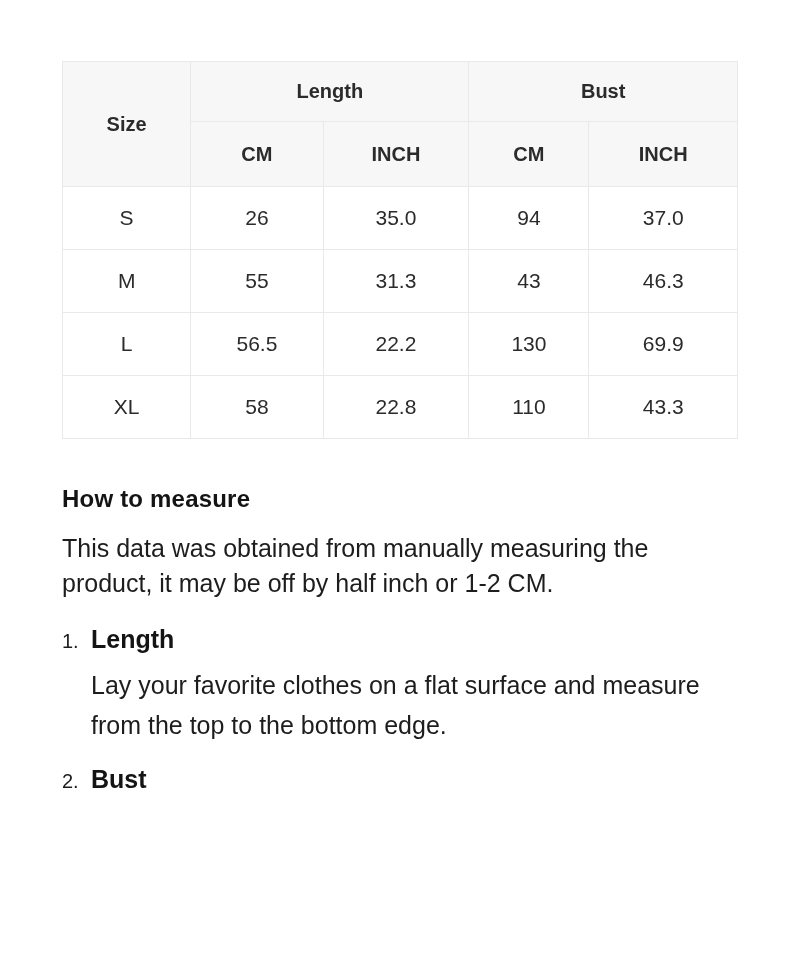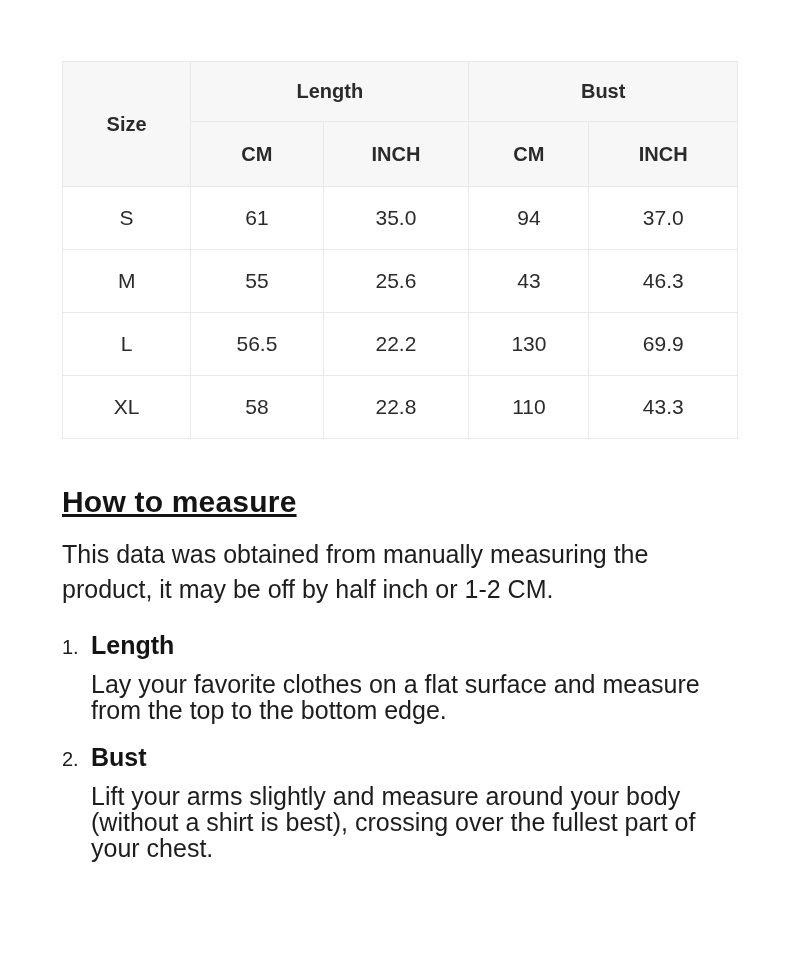--- a/index.html
+++ b/index.html
@@ -42,26 +42,25 @@
   table.size-chart thead tr.sub-row   { height: 65px; }
   table.size-chart tbody tr           { height: 63px; }
   table.size-chart td {
     background: #ffffff;
     font-size: 21px;
     color: #2b2b2b;
   }
 
   
   .howto-title {
-    font-size: 30px;
+    font-size: 24px;
     font-weight: bold;
     color: #141414;
     margin: 46px 0 18px 0;
     letter-spacing: 0.2px;
-    text-decoration: underline;
   }
   .howto-intro {
     font-size: 25px;
     line-height: 35px;
     color: #1d1d1d;
     margin: 12px 0 24px 0;
   }
   ol.steps {
     list-style: none;
     margin: 0;
@@ -80,21 +79,21 @@
     color: #1d1d1d;
   }
   ol.steps .step-title {
     font-size: 25px;
     font-weight: bold;
     color: #141414;
     margin: 0 0 11px 0;
   }
   ol.steps .step-desc {
     font-size: 25px;
-    line-height: 26px;
+    line-height: 40px;
     color: #1d1d1d;
     margin: 0 0 20px 0;
   }
 </style>
 </head>
 <body>
 
 <div class="page">
   <div class="content">
 
@@ -115,29 +114,29 @@
         <tr class="sub-row">
           <th>CM</th>
           <th>INCH</th>
           <th>CM</th>
           <th>INCH</th>
         </tr>
       </thead>
       <tbody>
         <tr>
           <td>S</td>
-          <td>61</td>
+          <td>26</td>
           <td>35.0</td>
           <td>94</td>
           <td>37.0</td>
         </tr>
         <tr>
           <td>M</td>
           <td>55</td>
-          <td>25.6</td>
+          <td>31.3</td>
           <td>43</td>
           <td>46.3</td>
         </tr>
         <tr>
           <td>L</td>
           <td>56.5</td>
           <td>22.2</td>
           <td>130</td>
           <td>69.9</td>
         </tr>
@@ -157,18 +156,17 @@
 
     <ol class="steps">
       <li>
         <span class="step-number">1.</span>
         <h3 class="step-title">Length</h3>
         <p class="step-desc">Lay your favorite clothes on a flat surface and measure from the top to the bottom edge.</p>
       </li>
       <li>
         <span class="step-number">2.</span>
         <h3 class="step-title">Bust</h3>
-        <p class="step-desc">Lift your arms slightly and measure around your body (without a shirt is best), crossing over the fullest part of your chest.</p>
       </li>
     </ol>
 
   </div>
 </div>
 
 </body></html>

